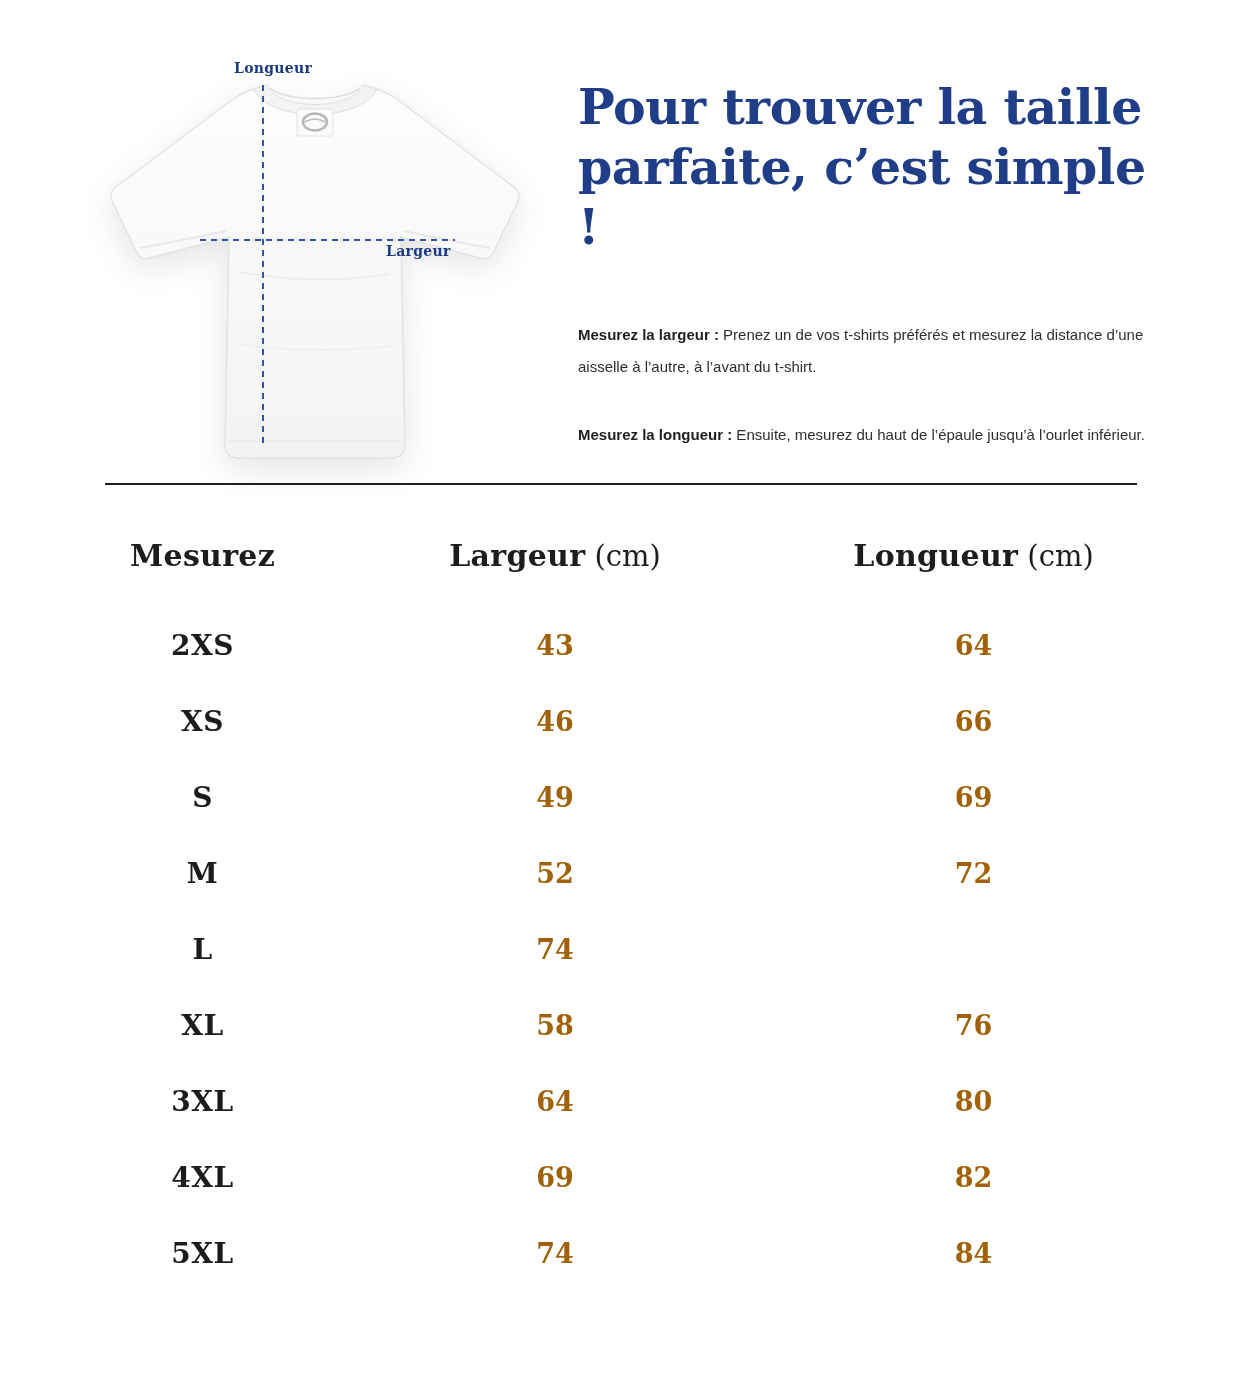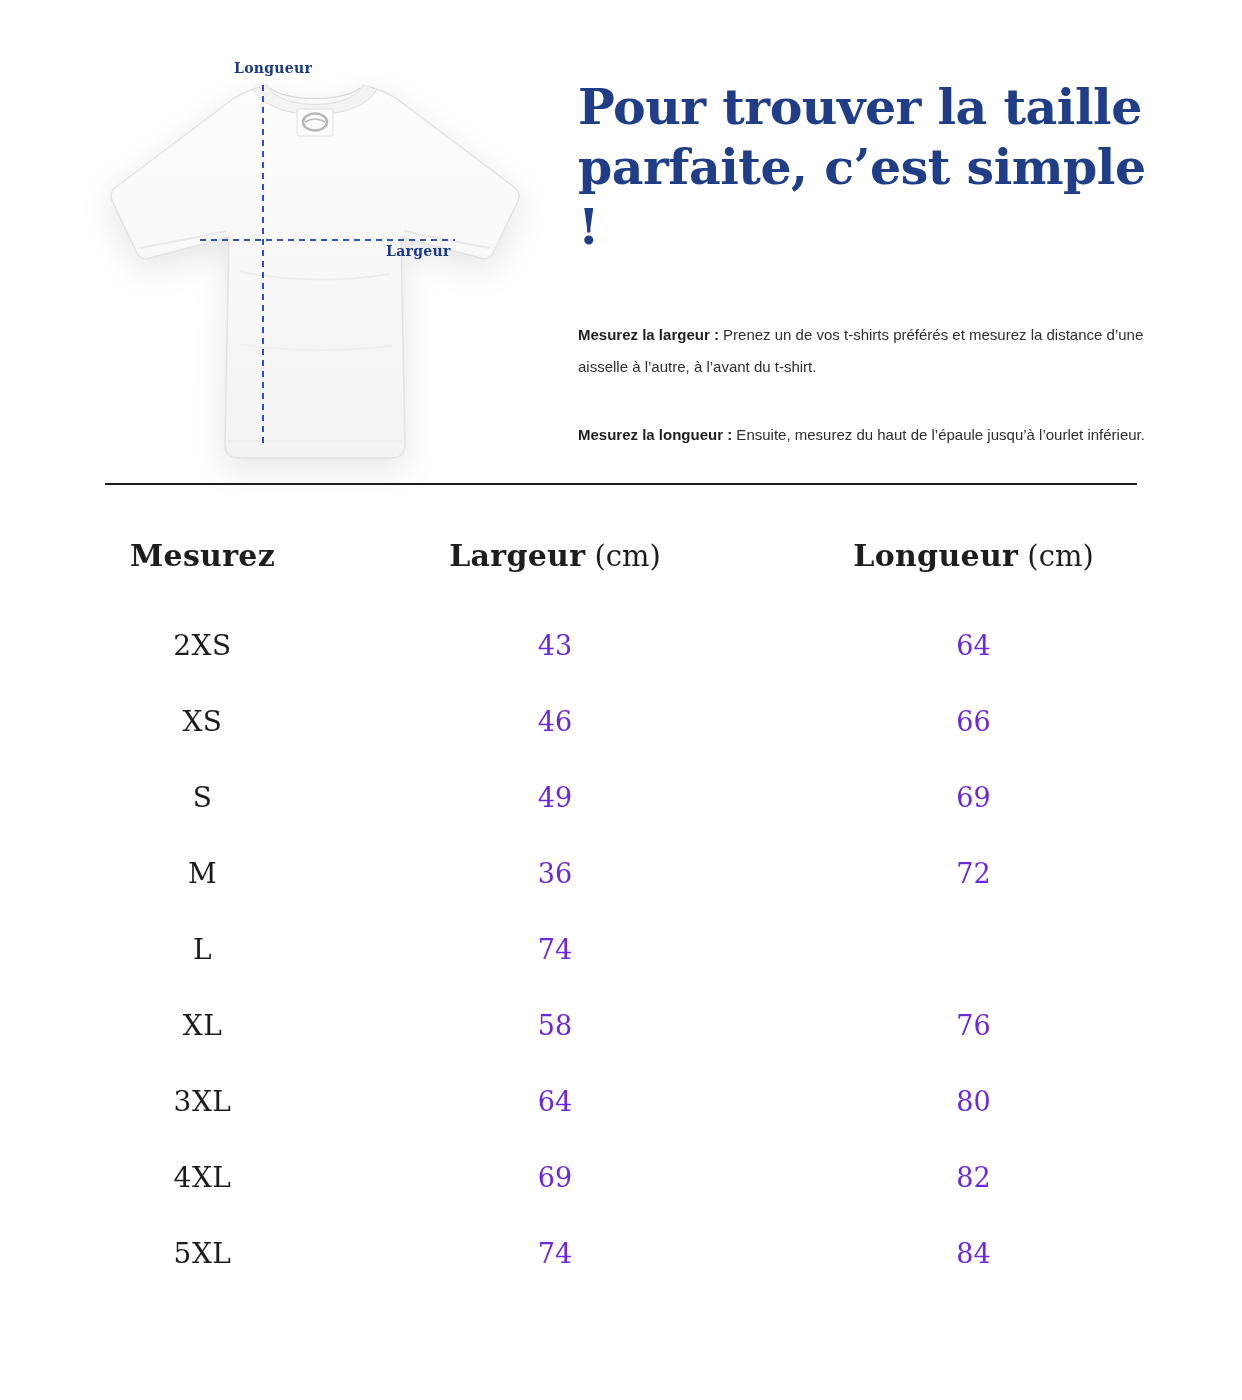--- a/index.html
+++ b/index.html
@@ -91,29 +91,29 @@
     display: grid;
     grid-template-columns: 195px 510px 1fr;
     height: 76px;
     align-items: center;
   }
   .td {
     text-align: center;
     font-family: "DejaVu Serif", serif;
   }
   .td.size-cell {
-    font-weight: 400;
+    font-weight: 700;
     font-size: 28px;
     letter-spacing: 0.5px;
     color: #1c1c1c;
   }
   .td.num-cell {
-    font-weight: 400;
+    font-weight: 700;
     font-size: 27px;
-    color: #6d28d9;
+    color: #a16207;
   }
 </style>
 </head>
 <body>
 
 <div class="top-section">
 
   <div class="diagram">
     <svg width="450" height="430" viewBox="0 0 450 430" xmlns="http://www.w3.org/2000/svg">
       <defs>
@@ -187,21 +187,21 @@
       <div class="td num-cell">46</div>
       <div class="td num-cell">66</div>
     </div>
     <div class="tr">
       <div class="td size-cell">S</div>
       <div class="td num-cell">49</div>
       <div class="td num-cell">69</div>
     </div>
     <div class="tr">
       <div class="td size-cell">M</div>
-      <div class="td num-cell">36</div>
+      <div class="td num-cell">52</div>
       <div class="td num-cell">72</div>
     </div>
     <div class="tr">
       <div class="td size-cell">L</div>
       <div class="td num-cell">74</div>
     </div>
     <div class="tr">
       <div class="td size-cell">XL</div>
       <div class="td num-cell">58</div>
       <div class="td num-cell">76</div>

